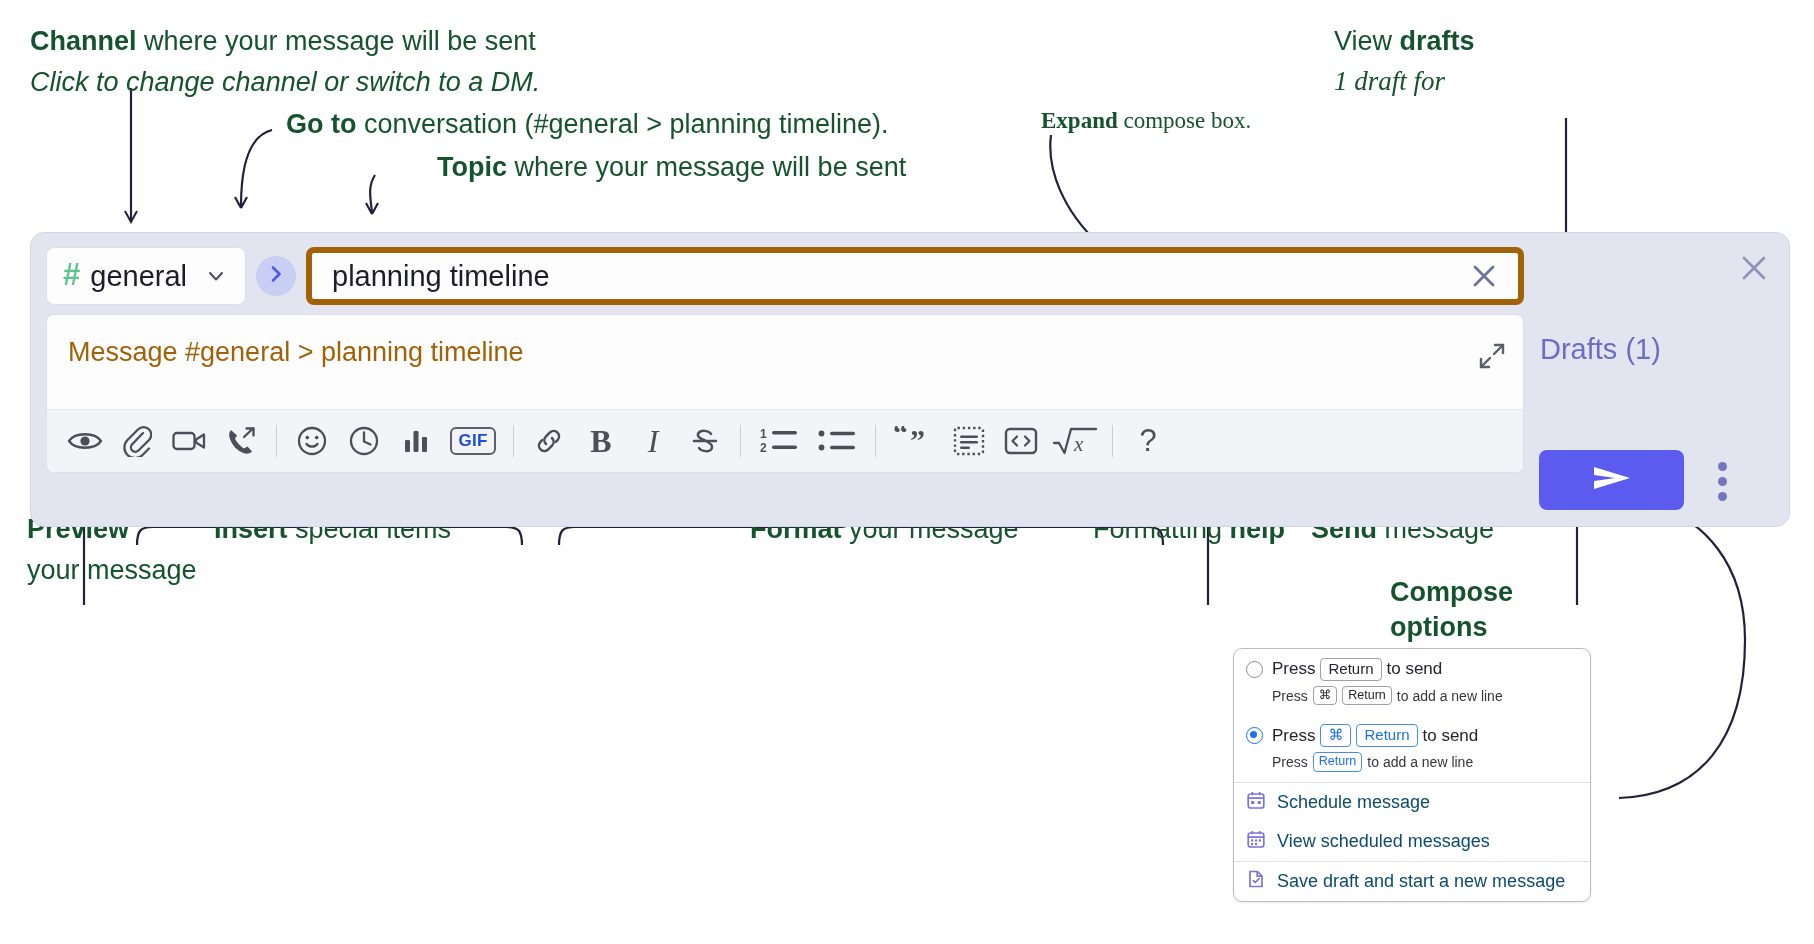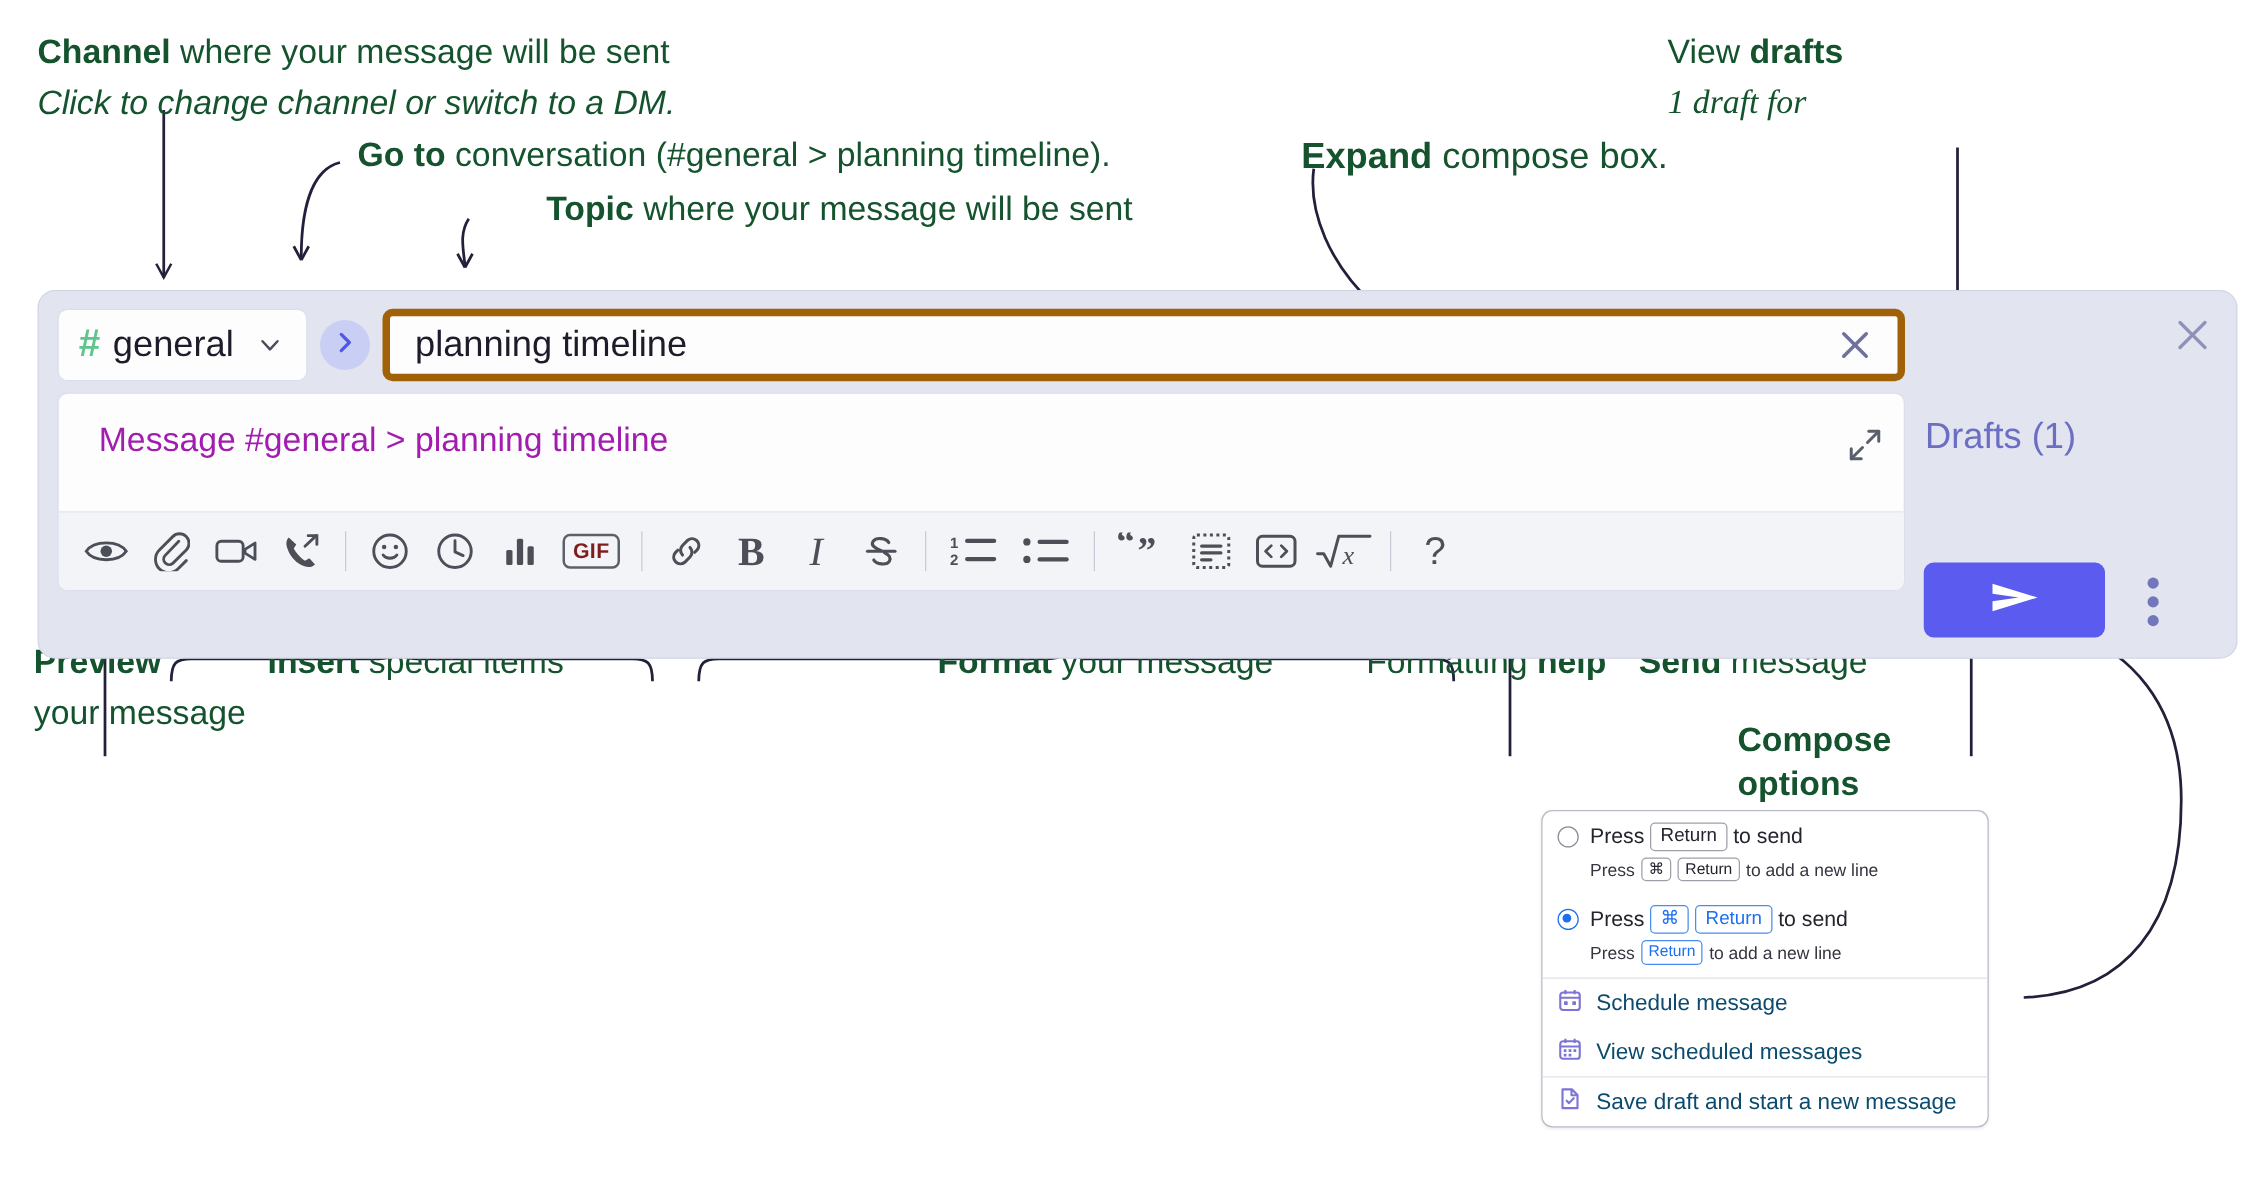--- a/index.html
+++ b/index.html
@@ -45,33 +45,33 @@
   }
   #topic-field .tval { flex:1 1 auto; font-size:29px; color:#1d1c2b; }
   #topic-clear { width:40px; height:40px; display:flex; align-items:center; justify-content:center; cursor:pointer; }
 
   
   #message-box {
     margin-top:9px; background:#fdfdfe; border:1px solid #dcdfeb; border-radius:8px;
     overflow:hidden;
   }
   #message-input-area { position:relative; height:94px; }
-  #message-placeholder { position:absolute; left:32px; top:22px; font-size:27px; color:#a21caf; }
+  #message-placeholder { position:absolute; left:21px; top:22px; font-size:27px; color:#a16207; }
   #expand-btn { position:absolute; right:16px; top:26px; cursor:pointer; }
 
   #toolbar {
     height:63px; background:#f3f4f8; border-top:1px solid #e4e6ee;
     display:flex; align-items:center; padding:0 12px; gap:0px;
   }
   .tb { width:52px; height:46px; display:flex; align-items:center; justify-content:center; cursor:pointer; }
   .tb svg { display:block; }
   .sep { width:1px; height:32px; background:#c9ccd8; margin:0 9px; flex:0 0 auto; }
   .gifbox {
     border:2px solid #5d6068; border-radius:6px; font-size:17px; font-weight:700;
-    color:#7f1d1d; padding:2px 6px; letter-spacing:0.3px;
+    color:#1d4ed8; padding:2px 6px; letter-spacing:0.3px;
   }
   .bold-g { font-size:32px; font-weight:700; color:#4c4f57; font-family:"Liberation Serif", serif; }
   .ital-g { font-size:32px; font-style:italic; color:#4c4f57; font-family:"Liberation Serif", serif; }
   .help-g { font-size:31px; color:#4c4f57; }
 
   
   #panel-close { position:absolute; right:18px; top:18px; cursor:pointer; }
   #drafts-link { position:absolute; left:1540px; top:333px; font-size:29px; color:#6b6ec2; cursor:pointer; }
   #send-button {
     position:absolute; left:1539px; top:450px; width:145px; height:60px;
@@ -149,21 +149,21 @@
 </div>
 
 <div class="ann" style="left:286px; top:107px; font-size:27px;">
   <b>Go to</b><span> conversation (#general &gt; planning timeline).</span>
 </div>
 
 <div class="ann" style="left:413px; top:150px; font-size:27px;margin-left:24px;">
   <b>Topic</b><span> where your message will be sent</span>
 </div>
 
-<div class="ann" style="left:1041px; top:107px; font-size:29px;">
+<div class="ann" style="left:1041px; top:107px; font-size:23px;font-family:Liberation Serif, serif;">
   <b>Expand</b><span> compose box.</span>
 </div>
 
 <div class="ann" style="left:1334px; top:24px; font-size:27px;">
   <div><span>View </span><b>drafts</b></div>
   <div style="margin-top:6px;font-family:Liberation Serif, serif;"><i>1 draft for</i></div>
 </div>
 
 <div class="ann" style="left:27px; top:512px; font-size:27px;">
   <div><b>Preview</b></div>

